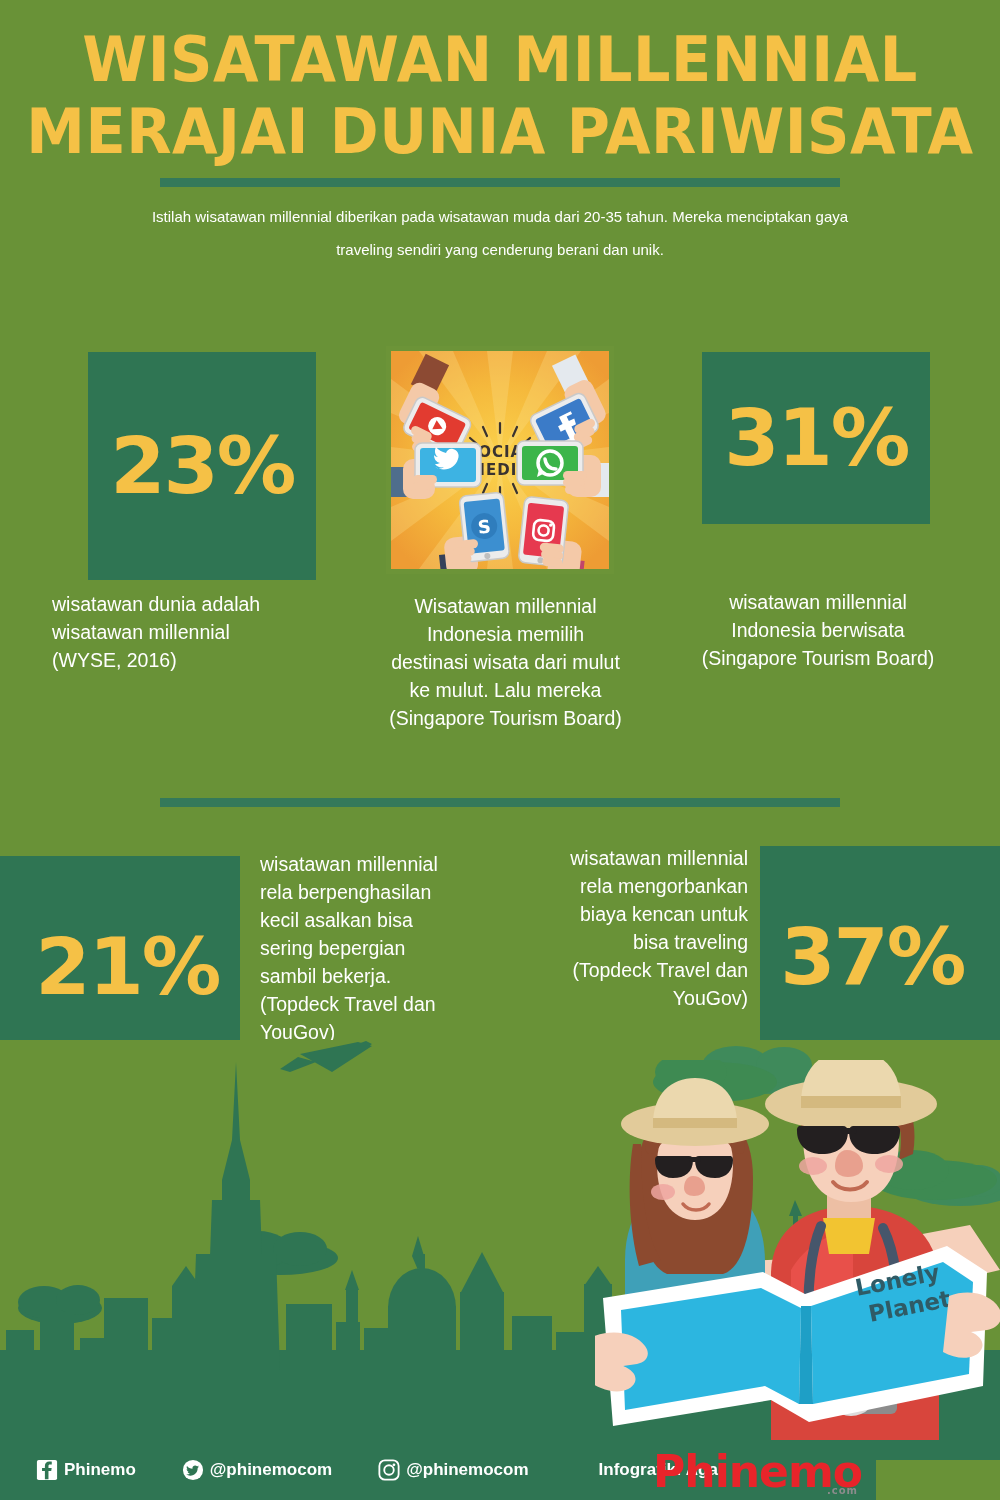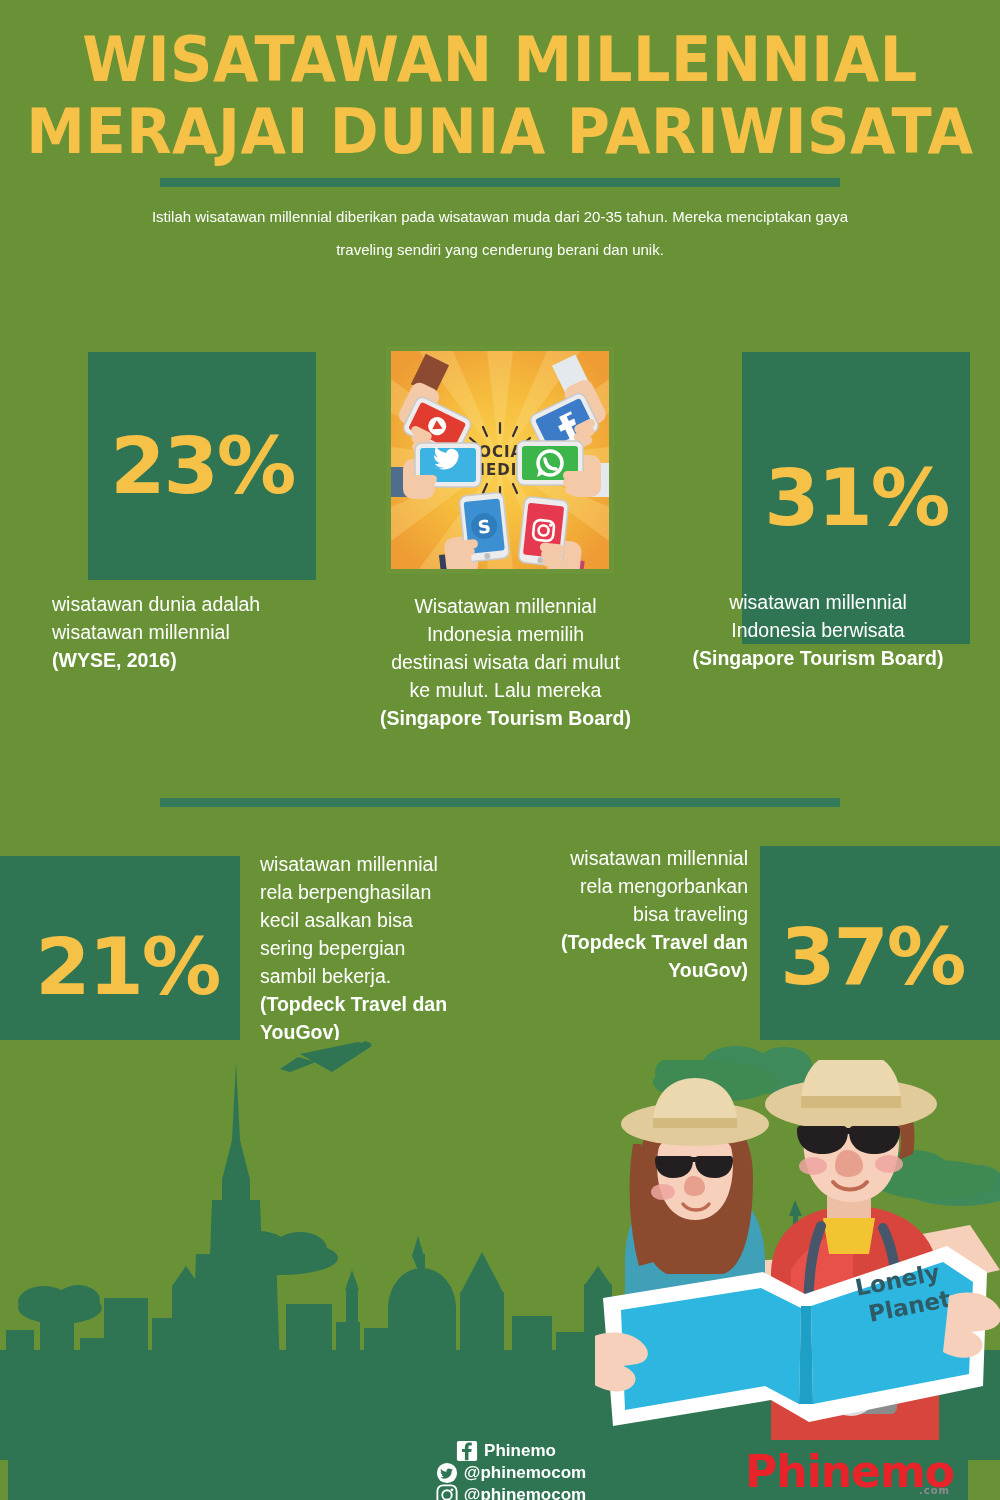--- a/index.html
+++ b/index.html
@@ -50,26 +50,26 @@
     font-size:78px;
     letter-spacing:-2px;
     transform: scaleX(1.02);
   }
   .caption {
     position:absolute;
     color:#FFFFFF;
     font-size:19.5px;
     line-height:28px;
   }
-  .caption .src { font-weight:bold; }
+  .caption .src { font-weight:normal; }
 
   
   #box-23 { left:88px; top:352px; width:228px; height:228px; }
   #cap-23 { left:52px; top:590px; width:282px; }
-  #box-31 { left:742px; top:352px; width:228px; height:292px; }
+  #box-31 { left:702px; top:352px; width:228px; height:172px; }
   #cap-31 { left:672px; top:588px; width:292px; text-align:center; }
   #cap-center { left:358px; top:592px; width:295px; text-align:center; }
 
   
   #box-21 { left:-28px; top:856px; width:268px; height:222px; justify-content:flex-end; padding-right:22px; }
   #cap-21 { left:260px; top:850px; width:230px; text-align:left; }
   #box-37 { left:760px; top:846px; width:268px; height:222px; justify-content:flex-start; padding-left:22px; }
   #cap-37 { left:518px; top:844px; width:230px; text-align:right; }
 
   
@@ -78,23 +78,23 @@
     background:#F2A63B; overflow:hidden;
     border:5px solid #6C9438;
   }
   #social-inner { position:absolute; inset:0; overflow:hidden; }
 
   
   #scene { position:absolute; left:0; top:1040px; width:1000px; height:420px; overflow:hidden; }
 
   
   #footer {
-    position:absolute; left:8px; top:1440px; width:960px; height:60px;
+    position:absolute; left:0; top:1440px; width:876px; height:60px;
     background:#2F7553;
-    display:flex; align-items:center;flex-direction:column;
+    display:flex; align-items:center;
   }
   .foot-item { display:flex; align-items:center; color:#FFFFFF; font-size:17px; font-weight:600; }
   .foot-ico { width:22px; height:22px; margin-right:6px; display:block; }
   #foot-fb { margin-left:36px; }
   #foot-tw { margin-left:46px; }
   #foot-ig { margin-left:46px; }
   #foot-credit { margin-left:70px; font-size:17px; font-weight:700; }
 
   #logo {
     position:absolute; right:14px; bottom:4px;
@@ -293,20 +293,21 @@
     <div>rela berpenghasilan</div>
     <div>kecil asalkan bisa</div>
     <div>sering bepergian</div>
     <div>sambil bekerja.</div>
     <div class="src">(Topdeck Travel dan YouGov)</div>
   </div>
 
   <div class="caption" id="cap-37">
     <div>wisatawan millennial</div>
     <div>rela mengorbankan</div>
+    <div>biaya kencan untuk</div>
     <div>bisa traveling</div>
     <div class="src">(Topdeck Travel dan YouGov)</div>
   </div>
   <div class="statbox" id="box-37">
     <span class="statnum">37%</span>
   </div>
 
   <div id="scene">
     <svg width="1000" height="420" viewBox="0 0 1000 420">
       <rect x="0" y="0" width="1000" height="420" fill="#699237"></rect>

